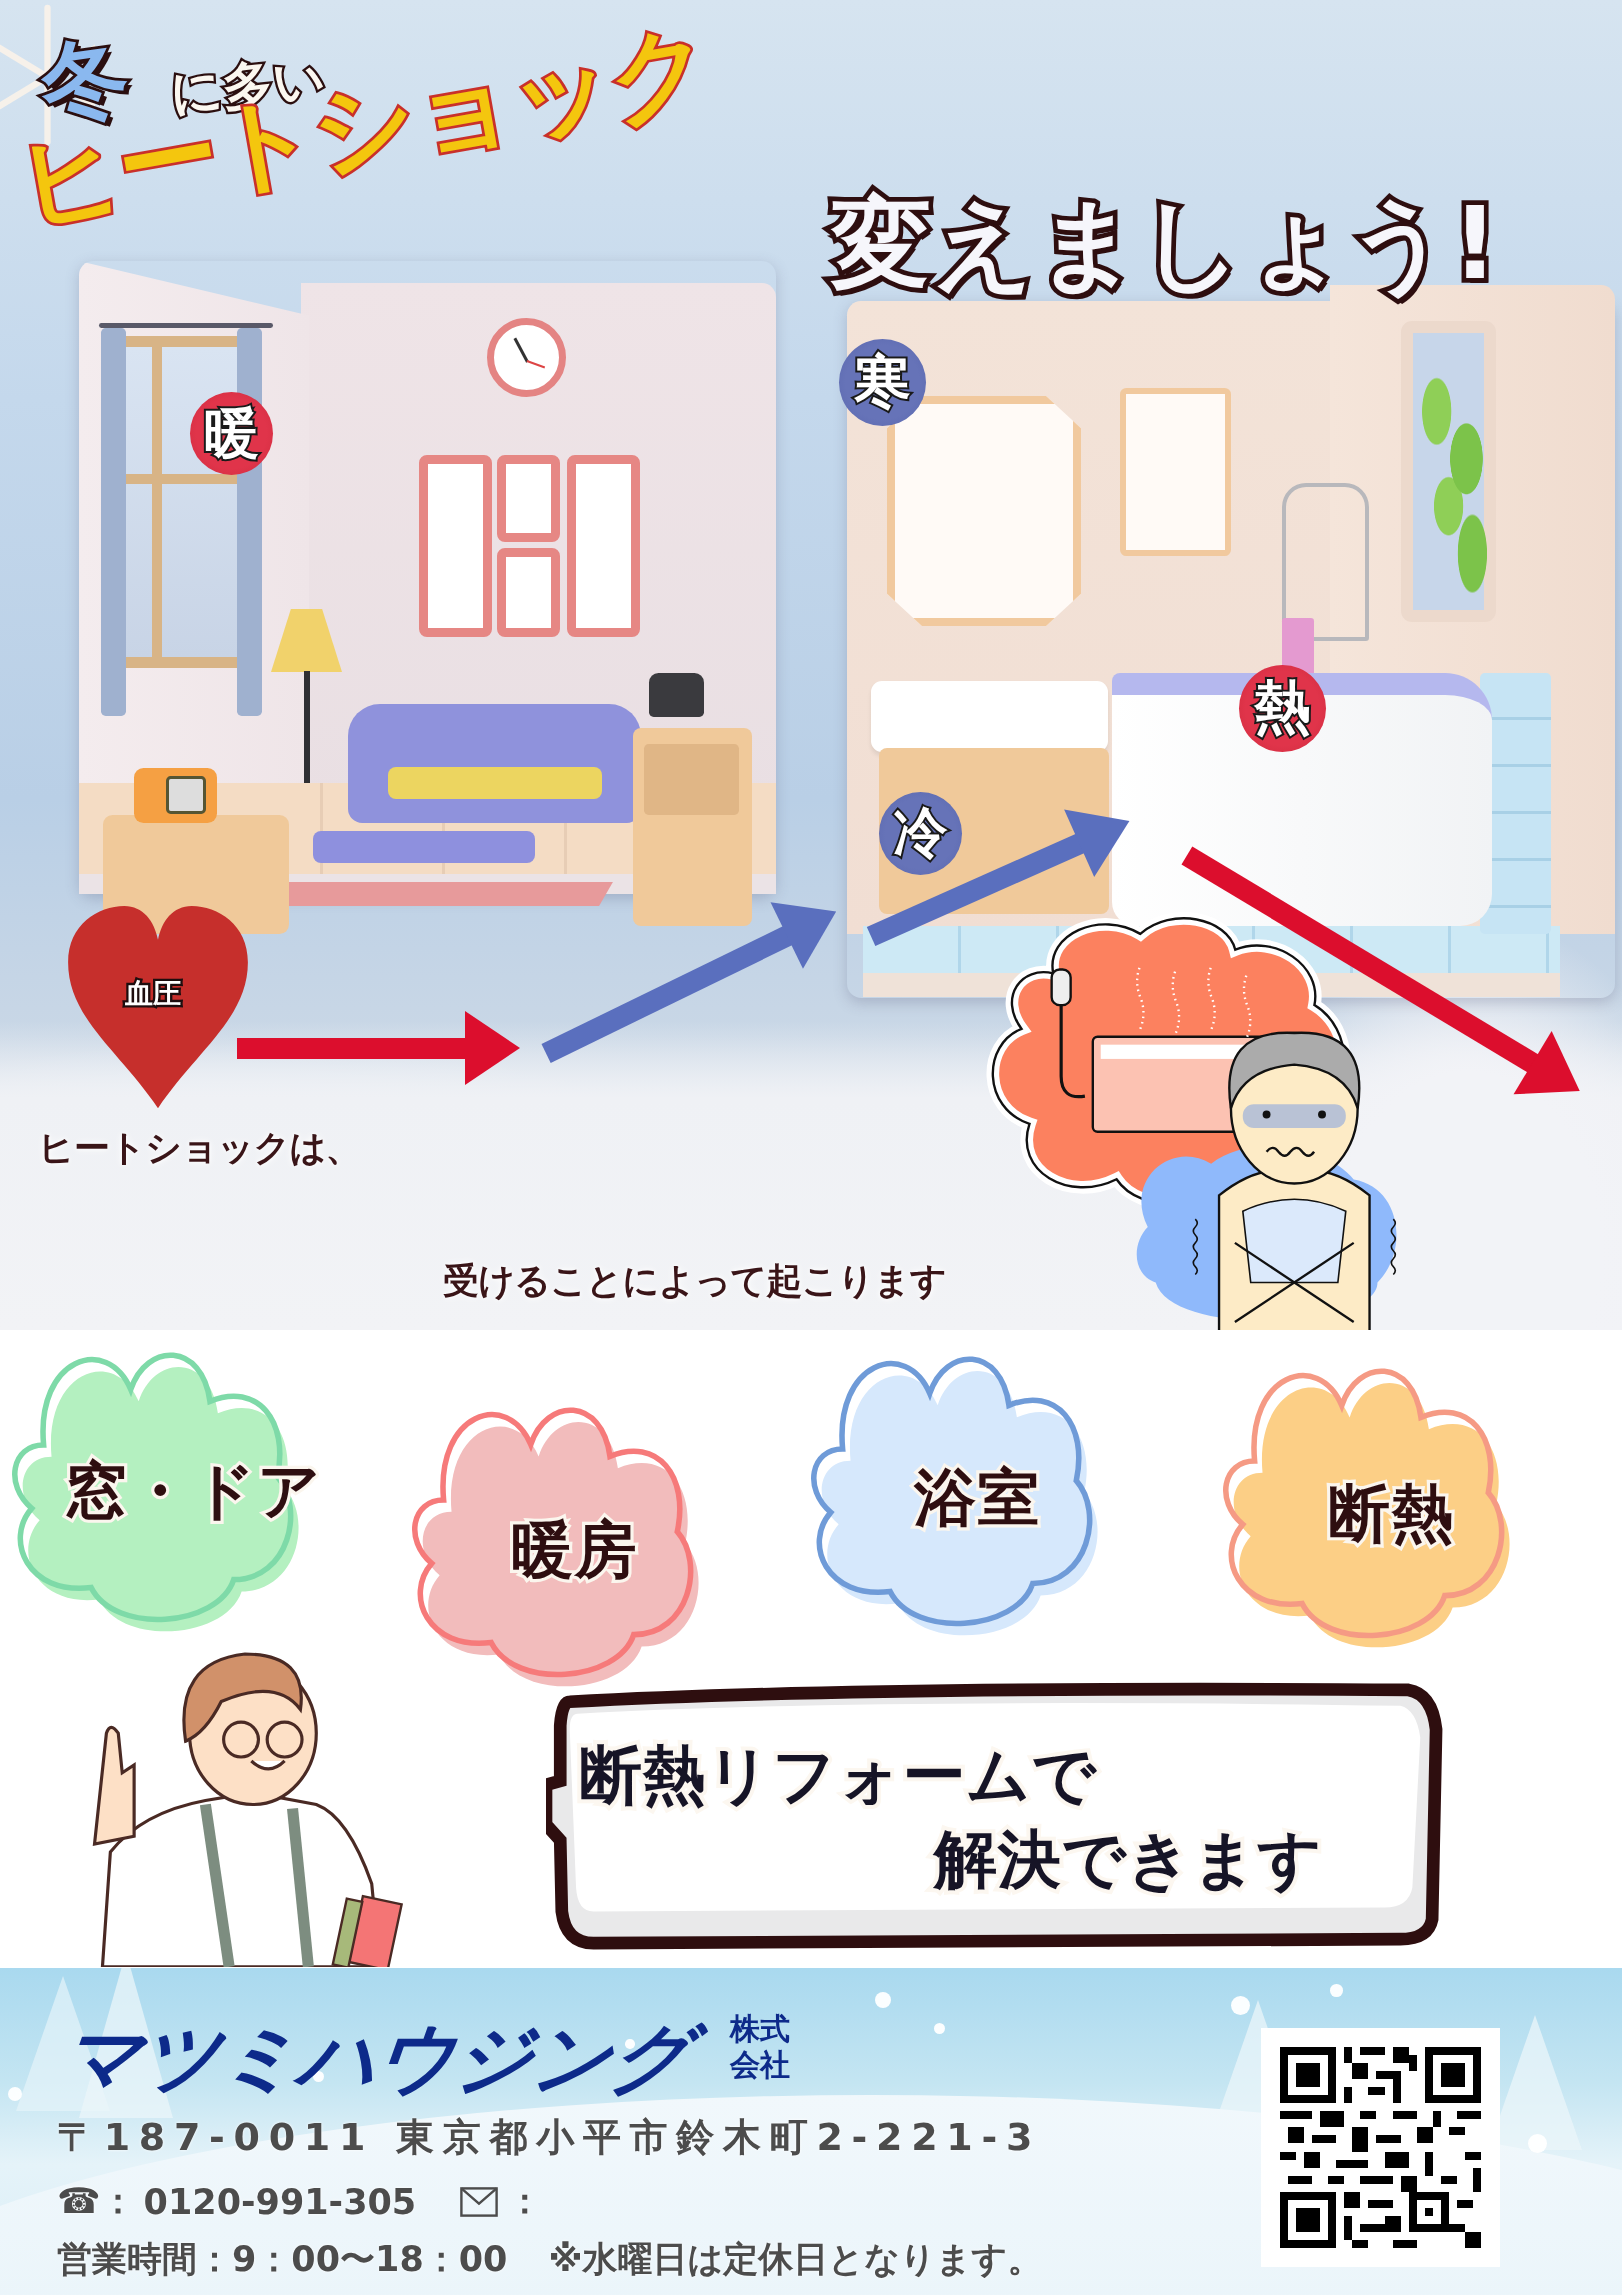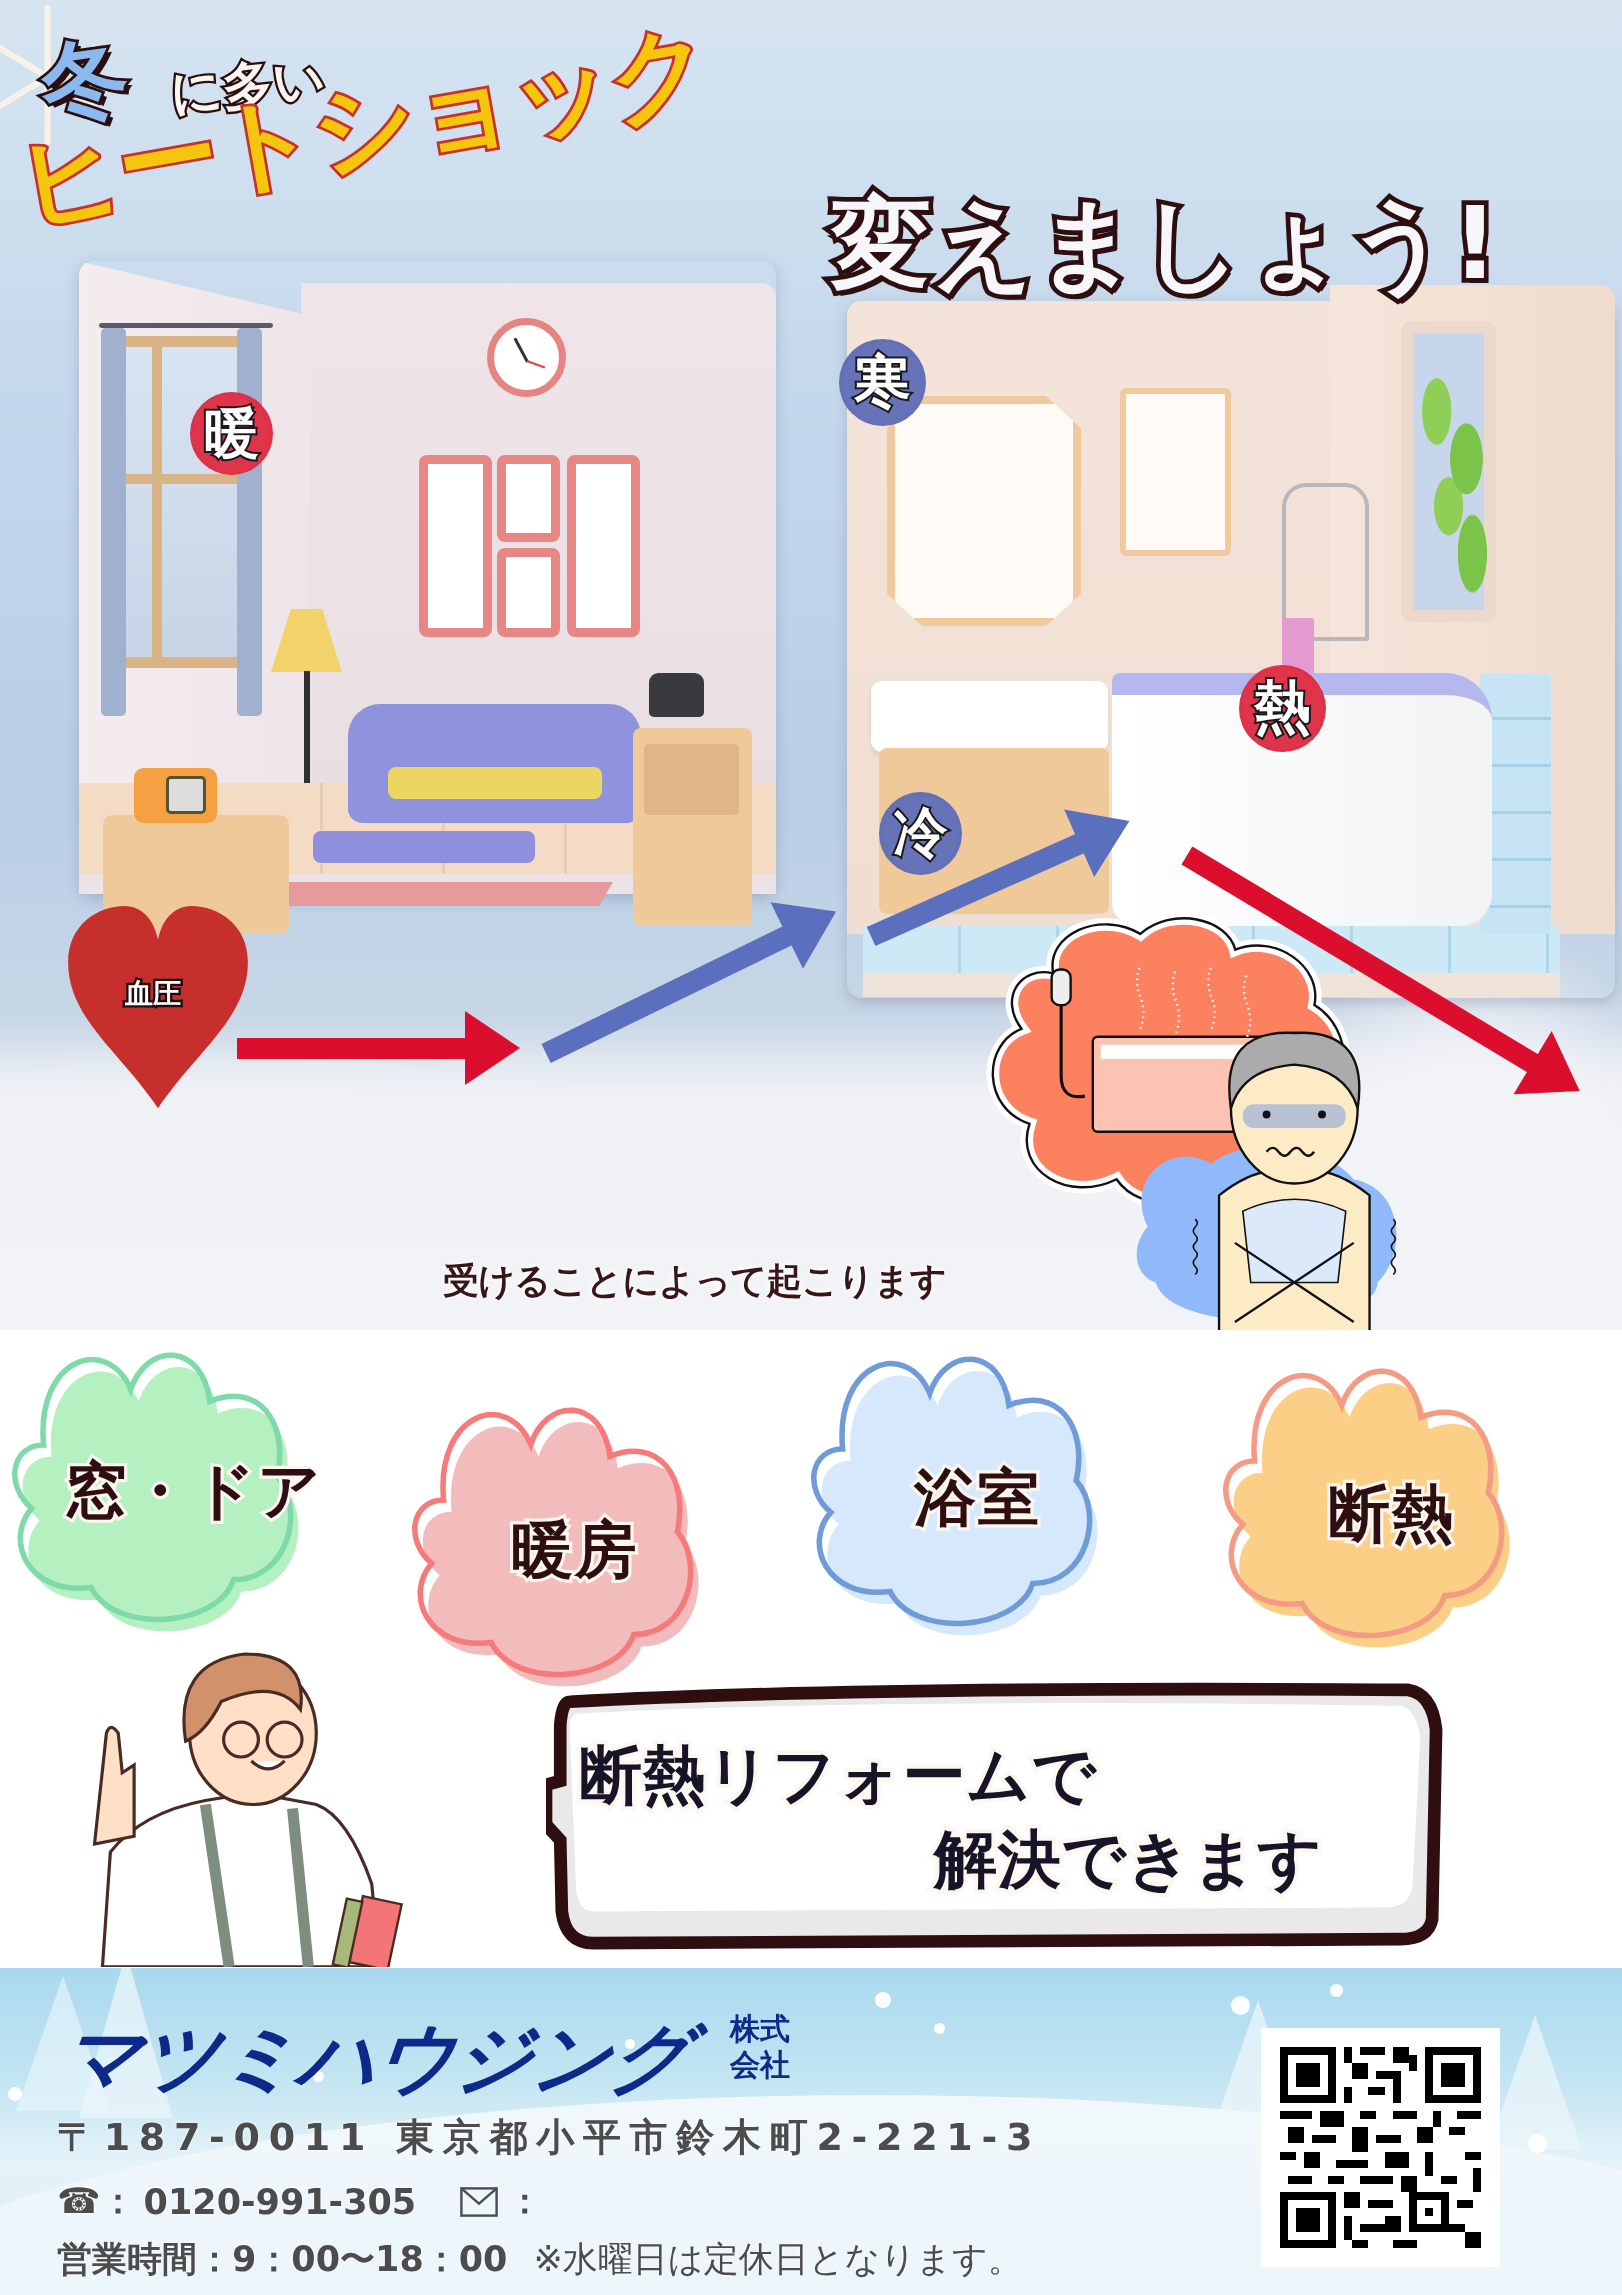--- a/index.html
+++ b/index.html
@@ -163,21 +163,21 @@
   .flake { position: absolute; border-radius: 50%; background: #fff; opacity: 0.95; }
 
   .logo { position: absolute; left: 63px; top: 2007px; font-size: 78px; font-weight: bold; color: #0d2a8a;
     font-style: italic; letter-spacing: -1.6px; transform: skewX(-6deg); }
   .logo-suffix { position: absolute; left: 730px; top: 2011px; font-size: 30px; font-weight: bold; color: #0d2a8a; line-height: 36px; width: 71px; }
 
   .addr { position: absolute; left: 57px; top: 2112px; font-size: 38px; font-weight: bold; color: #4c4c4c; letter-spacing: 8.7px;
     text-shadow: 0 0 3.2px #fff; }
   .contact { position: absolute; left: 57px; top: 2178px; font-size: 35px; font-weight: bold; color: #4c4c4c; text-shadow: 0 0 3.2px #fff; display: flex; align-items: center; gap: 8px; }
   .hours { position: absolute; left: 57px; top: 2236px; font-size: 35px; font-weight: bold; color: #4c4c4c; text-shadow: 0 0 3.2px #fff; }
-  .hours .note { font-weight: normal; margin-left: 26px; }
+  .hours .note { font-weight: bold; margin-left: 41px; }
 
   .qr { position: absolute; left: 1261px; top: 2028px; width: 239px; height: 239px; background: #fff; padding: 19px; }
   .qr svg { width: 201px; height: 201px; display: block; }
 </style>
 </head>
 <body>
 
 <section class="top">
   <div class="snow-band"></div>
   <div class="snow-band2"></div>
@@ -287,20 +287,21 @@
       <path d="M90 250 q5 5 0 10 q-5 5 0 10 q5 5 0 10 q-5 5 0 10 q5 5 0 10 q-5 5 0 10 q5 5 0 10"></path>
       <path d="M340 250 q5 5 0 10 q-5 5 0 10 q5 5 0 10 q-5 5 0 10 q5 5 0 10 q-5 5 0 10 q5 5 0 10"></path>
     </g>
   </svg>
 
   <div class="t-fuyu">冬</div>
   <div class="t-ni">に多い</div>
   <div class="t-heat">ヒートショック</div>
   <div class="t-main2">変えましょう!</div>
 
+  <div class="explain" style="left:38px;top:1124px">ヒートショックは、</div>
   <div class="explain" style="left:443px;top:1257px">受けることによって起こります</div>
 </section>
 
 <section>
 
   <svg class="cloud" style="left:4px;top:1338px" width="404" height="301" viewBox="0 0 510 380">
     <path d="M60 150 C50 40 140 10 170 80 C190 20 260 20 270 95 C330 70 370 120 355 190 C390 230 370 320 300 320 C280 380 150 390 120 330 C40 340 10 270 45 230 C10 200 20 150 60 150 Z" fill="#b4f0c0"></path>
     <path d="M50 135 C40 25 130 -5 160 65 C180 5 250 5 260 80 C320 55 360 105 345 175 C380 215 360 305 290 305 C270 365 140 375 110 315 C30 325 0 255 35 215 C0 185 10 135 50 135 Z" fill="none" stroke="#7edaa8" stroke-width="7"></path>
   </svg>
   <div class="cloud-label" style="left:65px;top:1449px">窓・ドア</div>

